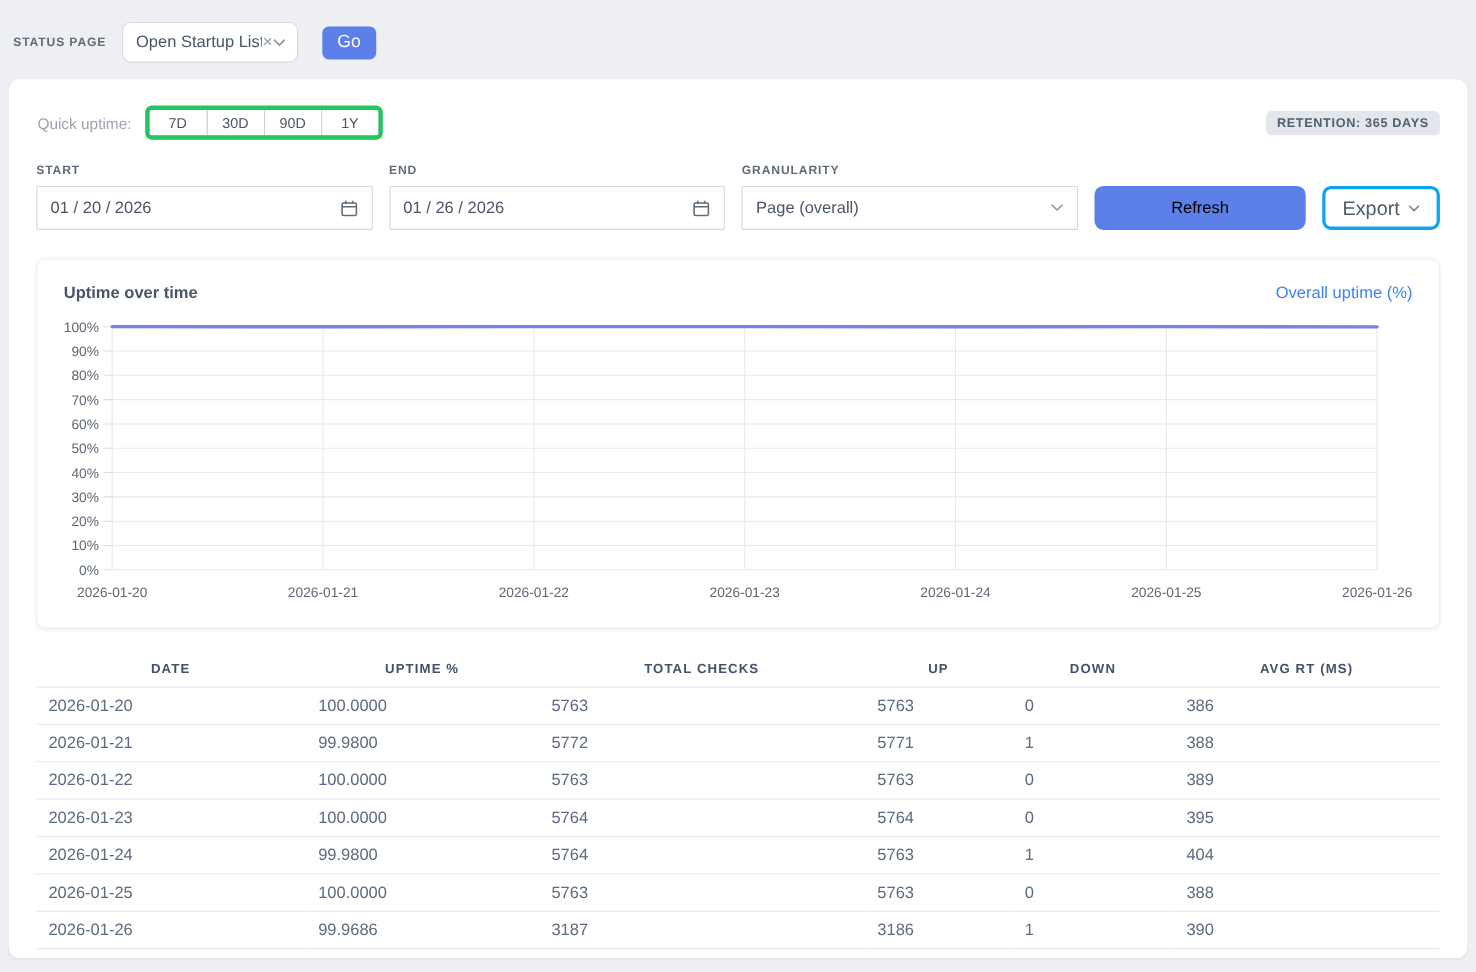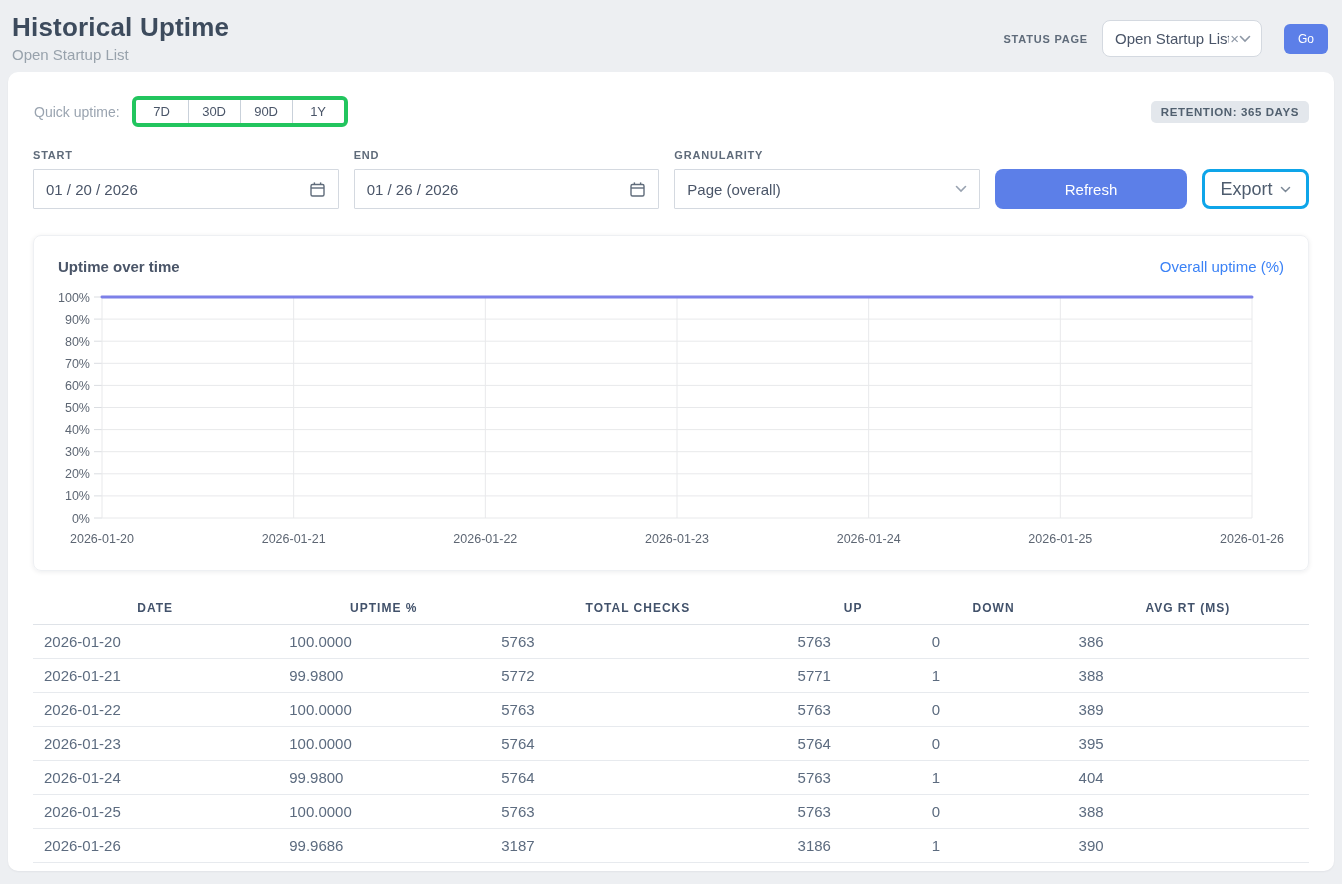--- a/index.html
+++ b/index.html
@@ -28,21 +28,21 @@
     background:#fff; border:1px solid #d4d9e0; border-radius:8px;
     display:flex; align-items:center; padding:0 10px 0 12px;
     font-size:15px; color:#4a5568; cursor:pointer;
   }
   .status-select .val { flex:0 1 auto; white-space:nowrap; overflow:hidden; }
   .clear-x { color:#8d97a5; font-size:15px; margin-left:1px; }
   .chev { margin-left:auto; flex:0 0 auto; }
   .go-btn {
     margin-left:22px; height:30px; padding:0 14px;
     background:#5c7fe8; border:none; border-radius:6px;
-    color:#fff; font-size:12px; cursor:pointer;
+    color:#fff; font-size:16px; cursor:pointer;
     font-family:inherit;
   }
 
   
   .main-card {
     margin:0 8px; background:#fff; border-radius:10px;
     box-shadow:0 1px 2px rgba(16,24,40,.05);
     padding:24px 25px 18px 25px; height:799px;
   }
 
@@ -72,21 +72,21 @@
     gap:15px; margin-top:22px; align-items:end;
   }
   .field-label { display:block; margin-bottom:8px; }
   .input-box {
     height:40px; background:#fff; border:1px solid #d4d9e0; border-radius:1px;
     display:flex; align-items:center; padding:0 12px;
     font-size:15px; color:#4a5568; cursor:pointer;
   }
   .input-box .val { flex:1 1 auto; white-space:nowrap; }
   .btn-refresh {
-    height:40px; background:#5c7fe8; color:#ffffff; border:none; border-radius:8px;
+    height:40px; background:#5c7fe8; color:#000000; border:none; border-radius:8px;
     font-size:15px; font-family:inherit; cursor:pointer;
   }
   .btn-export {
     height:40px; background:#fff; color:#4e5c6e; border:3px solid #0ea5e9; border-radius:8px;
     font-size:18px; font-family:inherit; cursor:pointer;
     display:flex; align-items:center; justify-content:center; gap:7px;
   }
 
   
   .chart-card {
@@ -111,24 +111,20 @@
     font-size:15px; color:#5c6b7f; padding:8px 12px 8px 11px;
     border-bottom:1px solid #e7eaee;
   }
 
   svg.icon { display:block; }
 </style>
 </head>
 <body>
 
 <div class="page-header">
-  <div>
-    <div class="page-title">Historical Uptime</div>
-    <div class="page-subtitle">Open Startup List</div>
-  </div>
   <div class="header-right">
     <span class="small-caps-label">STATUS PAGE</span>
     <div class="status-select">
       <span class="val">Open Startup List</span>
       <span class="clear-x">×</span>
       <span class="chev">
         <svg class="icon" width="12" height="8" viewBox="0 0 12 8">
             <polyline points="1.5,1.5 6,6 10.5,1.5" fill="none" stroke="#8d97a5" stroke-width="1.6" stroke-linecap="round"></polyline>
           </svg>
       </span>

